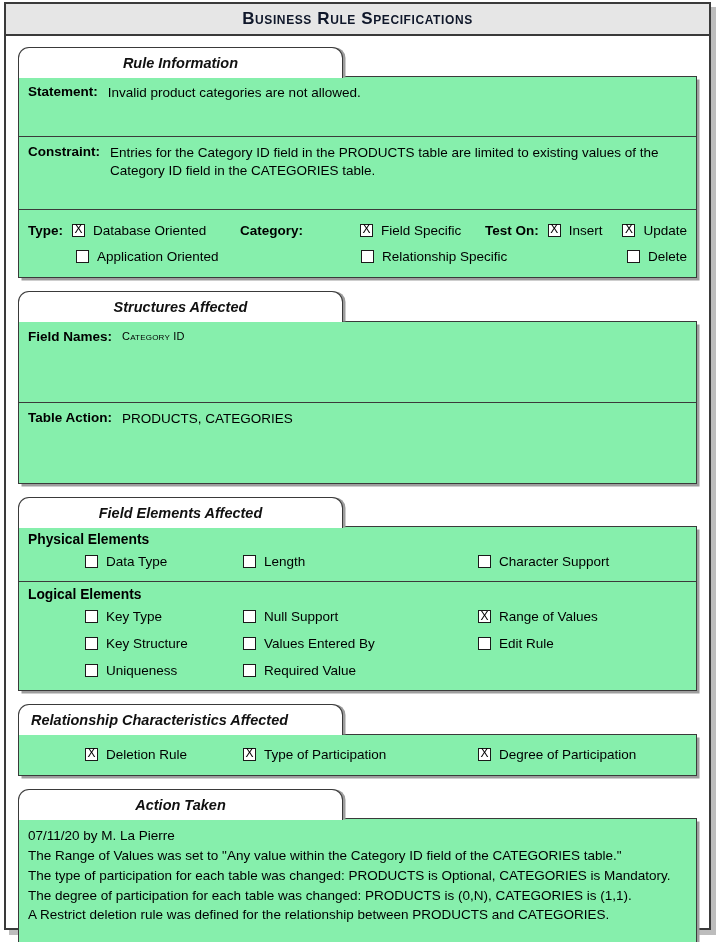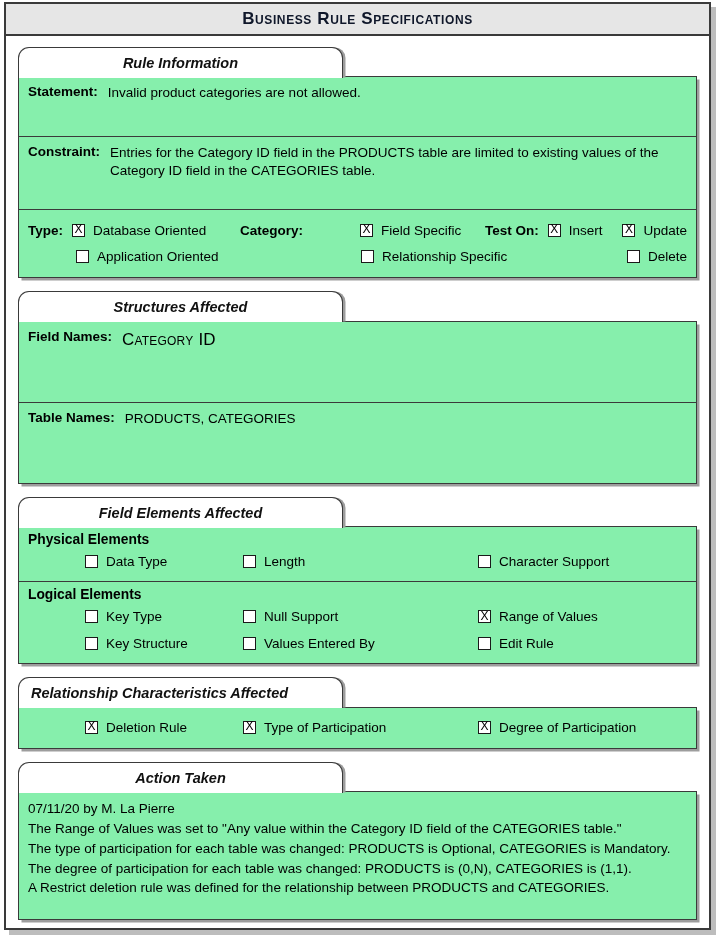--- a/index.html
+++ b/index.html
@@ -121,21 +121,21 @@
     font-size: 13.5px;
     margin-left: 10px;
     line-height: 1.33;
   }
   .kv.statement   { min-height: 45px; }
   .kv.constraint  { min-height: 58px; }
   .kv.fieldnames  { min-height: 66px; }
   .kv.tablenames  { min-height: 66px; }
   .kv .v.smallcaps {
     font-variant: small-caps;
-    font-size: 17px;
+    font-size: 11px;
     letter-spacing: 0.2px;
   }
 
   
   .cbrow {
     display: flex;
     align-items: center;
     height: 27px;
   }
   .cb {
@@ -316,21 +316,21 @@
       </div>
       <div class="panel">
         <div class="row">
           <div class="kv fieldnames">
             <span class="k">Field Names:</span>
             <span class="v smallcaps">Category ID</span>
           </div>
         </div>
         <div class="row">
           <div class="kv tablenames">
-            <span class="k">Table Names:</span>
+            <span class="k">Table Action:</span>
             <span class="v">PRODUCTS, CATEGORIES</span>
           </div>
         </div>
       </div>
     </div>
 
     <div class="section">
       <div class="tab">
         <span class="tab-label">Field Elements Affected</span>
       </div>
@@ -401,20 +401,35 @@
                 </span>
               </div>
               <div class="c3">
                 <span class="cb">
                   <span class="box"></span>
                   <span>Edit Rule</span>
                 </span>
               </div>
             </div>
 
+            <div class="cbrow">
+              <div class="c1">
+                <span class="cb">
+                  <span class="box"></span>
+                  <span>Uniqueness</span>
+                </span>
+              </div>
+              <div class="c2">
+                <span class="cb">
+                  <span class="box"></span>
+                  <span>Required Value</span>
+                </span>
+              </div>
+              <div class="c3"></div>
+            </div>
 
           </div>
         </div>
 
       </div>
     </div>
 
     <div class="section">
       <div class="tab tab-wide">
         <span class="tab-label">Relationship Characteristics Affected</span>

